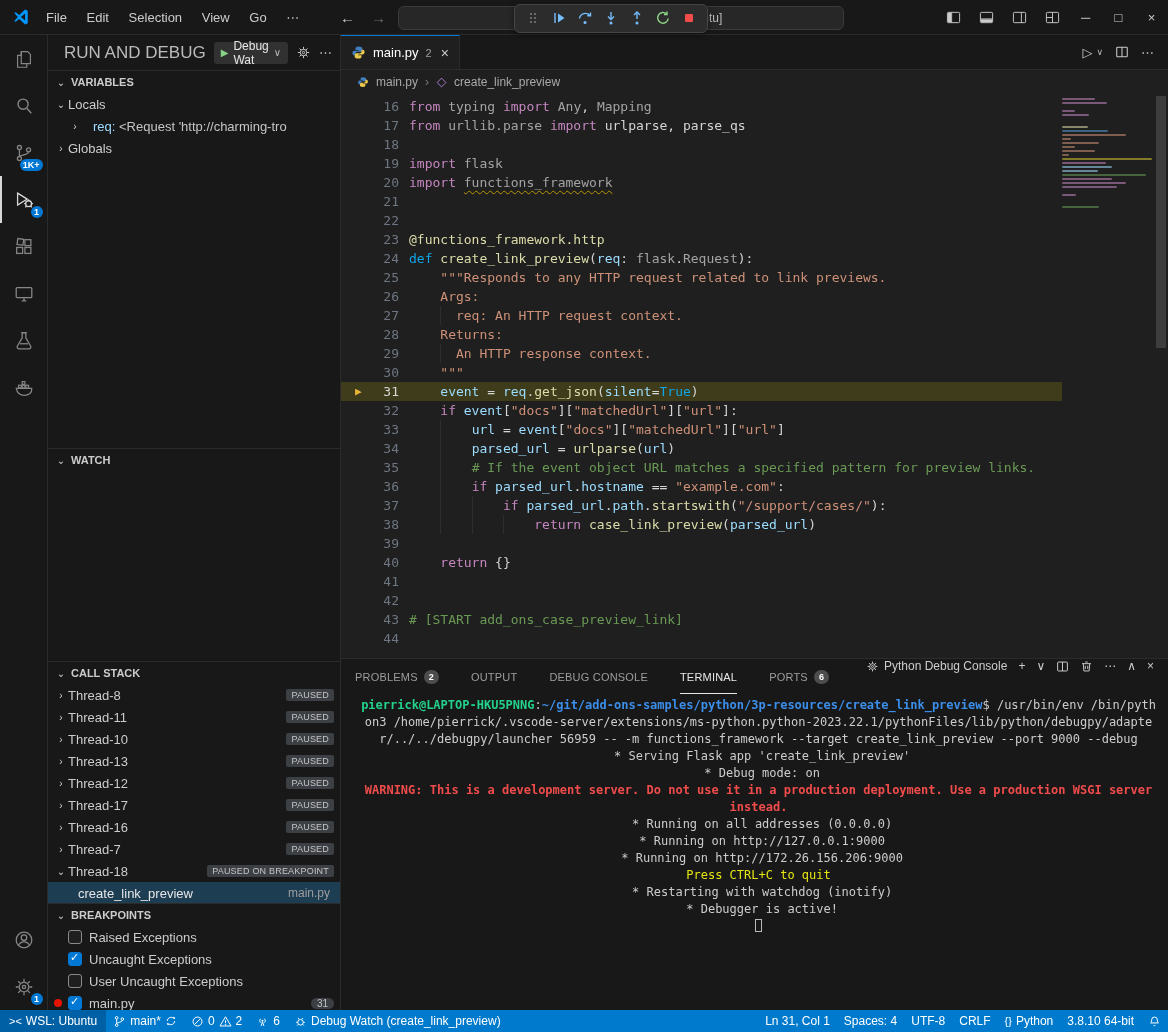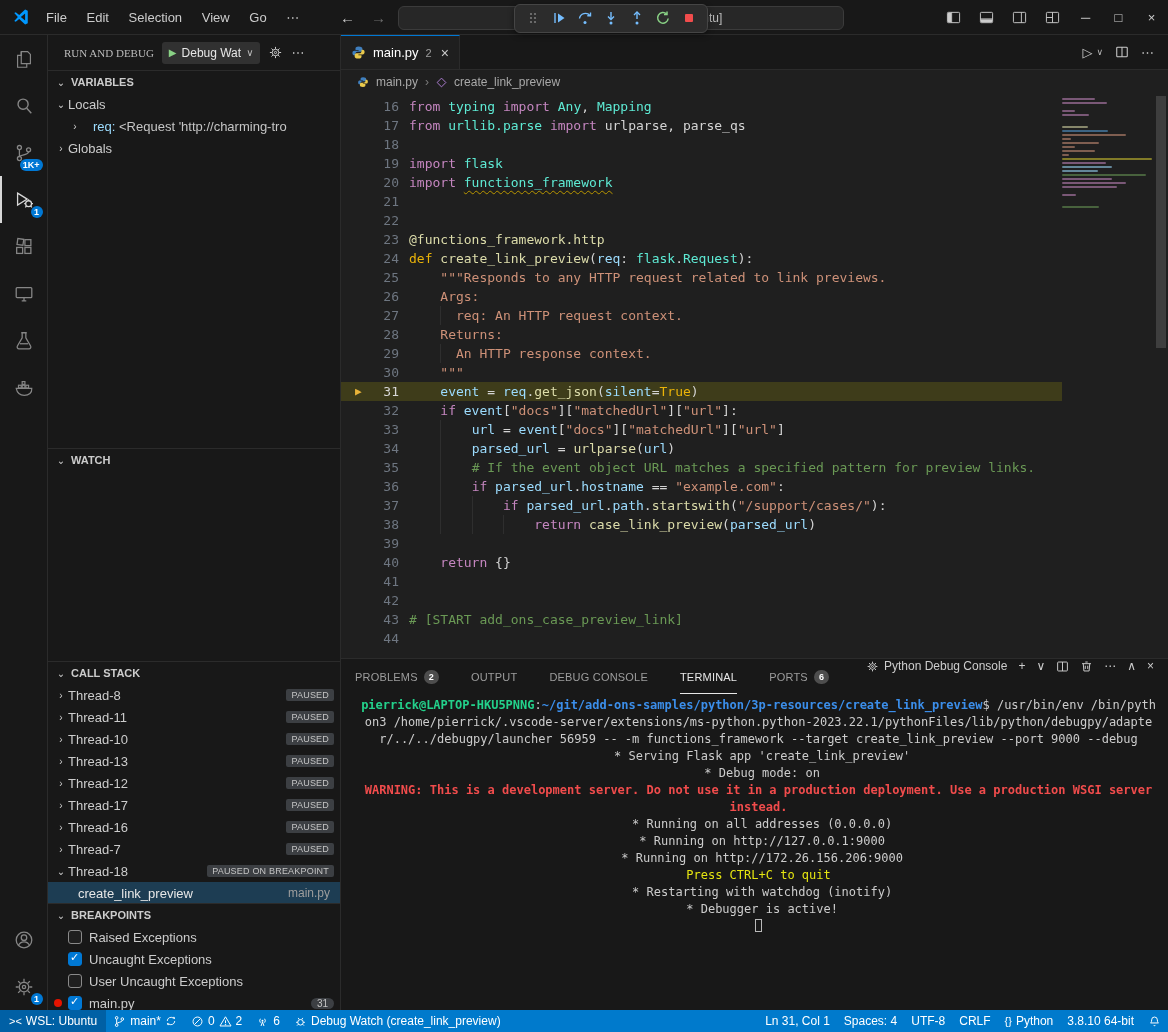--- a/index.html
+++ b/index.html
@@ -30,21 +30,21 @@
   .activitybar{width:48px;flex:0 0 48px;background:#181818;border-right:1px solid #2b2b2b;display:flex;flex-direction:column;align-items:center;}
   .ab-item{width:48px;height:47px;display:flex;align-items:center;justify-content:center;position:relative;color:#868686;}
   .ab-item.active{color:#d7d7d7;box-shadow:inset 2px 0 0 #d7d7d7;}
   .ab-spacer{flex:1;}
   .ab-badge{position:absolute;bottom:5px;right:5px;background:#0078d4;color:#fff;font-size:9px;line-height:12px;
     min-width:12px;text-align:center;border-radius:8px;padding:0 3px;font-weight:700;}
 
   
   .sidebar{width:293px;flex:0 0 293px;background:#181818;border-right:1px solid #2b2b2b;display:flex;flex-direction:column;min-height:0;}
   .side-header{height:35px;flex:0 0 35px;display:flex;align-items:center;gap:8px;padding:0 8px 0 16px;}
-  .side-title{font-size:11px;color:#bbbbbb;white-space:nowrap;font-family:Liberation Serif, serif;}
+  .side-title{font-size:17px;color:#bbbbbb;white-space:nowrap;}
   .launch{height:22px;background:#313131;border-radius:3px;display:flex;align-items:center;gap:5px;padding:0 7px;font-size:12px;color:#e7e7e7;}
   .launch .play{color:#89d185;font-size:10px;}
   .launch .chev{color:#bbbbbb;font-size:10px;}
   .hdr-ic{color:#cccccc;display:flex;align-items:center;}
   .sec{border-top:1px solid #2b2b2b;display:flex;flex-direction:column;overflow:hidden;}
   .sec-h{height:22px;flex:0 0 22px;display:flex;align-items:center;gap:3px;padding:0 6px;font-size:11px;font-weight:700;color:#cccccc;}
   .sec-h .tw{font-weight:400;}
   .sec-vars{height:378px;flex:0 0 378px;}
   .sec-watch{height:213px;flex:0 0 213px;}
   .sec-stack{height:242px;flex:0 0 242px;}
@@ -77,22 +77,22 @@
   .crumb-sep{color:#7a7a7a;}
 
   .code-wrap{flex:1;position:relative;overflow:hidden;padding-top:3px;min-height:0;}
   .code-lines{margin-right:106px;}
   .code-line{height:19px;line-height:19px;font-family:"DejaVu Sans Mono",monospace;font-size:13px;position:relative;padding-left:68px;white-space:pre;color:#d4d4d4;}
   .code-line.current{background:rgba(255,244,0,0.14);}
   .gutter{position:absolute;left:0;top:0;width:58px;text-align:right;color:#6e7681;}
   .code-line.current .gutter{color:#d7d7d7;}
   .dbg-arrow{position:absolute;left:14px;top:0;color:#e8b339;font-size:11px;}
   .guide{position:absolute;top:0;bottom:0;width:1px;background:#2e2e2e;}
-  .tk-k{color:#C586C0;}.tk-d{color:#eab308;}.tk-f{color:#DCDCAA;}.tk-v{color:#9CDCFE;}
-  .tk-s{color:#CE9178;}.tk-c{color:#6A9955;}.tk-m{color:#5eead4;}.tk-p{color:#D4D4D4;}
+  .tk-k{color:#C586C0;}.tk-d{color:#0ea5e9;}.tk-f{color:#DCDCAA;}.tk-v{color:#9CDCFE;}
+  .tk-s{color:#CE9178;}.tk-c{color:#6A9955;}.tk-m{color:#a3a3a3;}.tk-p{color:#D4D4D4;}
   .tk-w{text-decoration:underline wavy #b89500;text-underline-offset:3px;text-decoration-thickness:1px;}
   .minimap{position:absolute;top:4px;right:16px;width:90px;}
   .mm-row{height:2px;margin-bottom:2px;border-radius:1px;}
   .scrollbar{position:absolute;top:0;right:0;width:14px;bottom:0;}
   .scroll-thumb{position:absolute;top:2px;right:2px;width:10px;height:252px;background:rgba(121,121,121,0.35);}
 
   
   .panel{height:352px;flex:0 0 352px;border-top:1px solid #2b2b2b;background:#181818;display:flex;flex-direction:column;}
   .panel-tabs{height:35px;flex:0 0 35px;display:flex;align-items:flex-start;padding:0 14px;gap:32px;font-size:11px;color:#9d9d9d;}
   .ptab{display:flex;align-items:center;gap:6px;height:100%;letter-spacing:.2px;}

